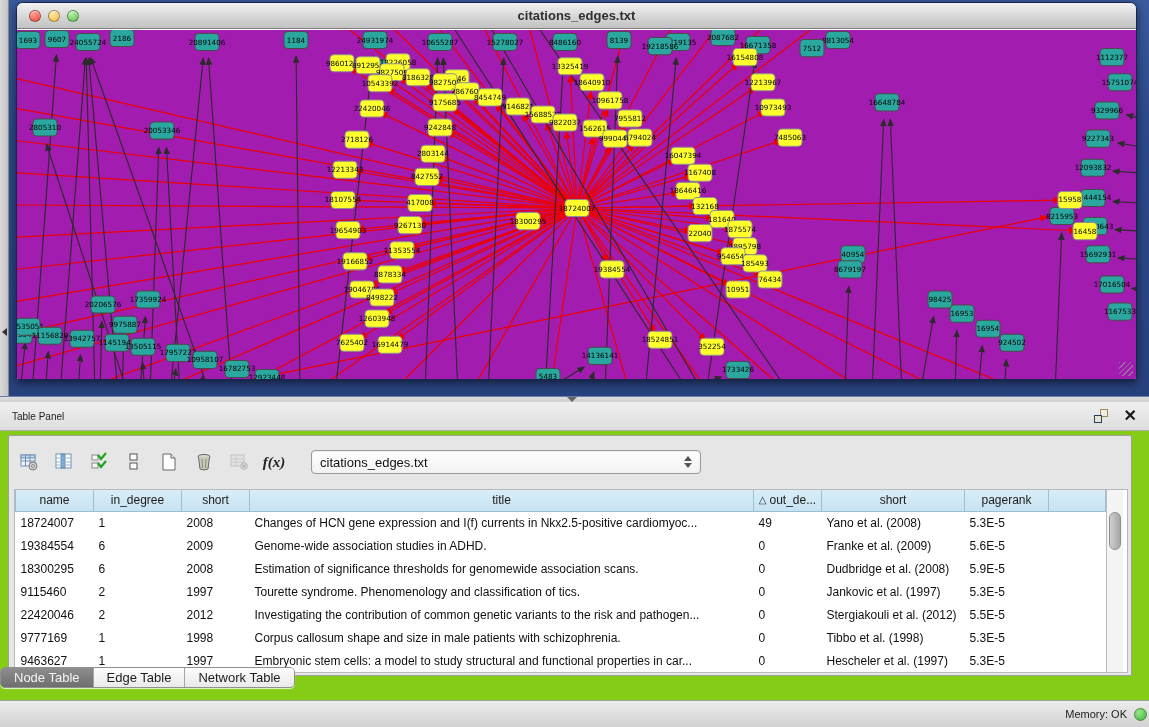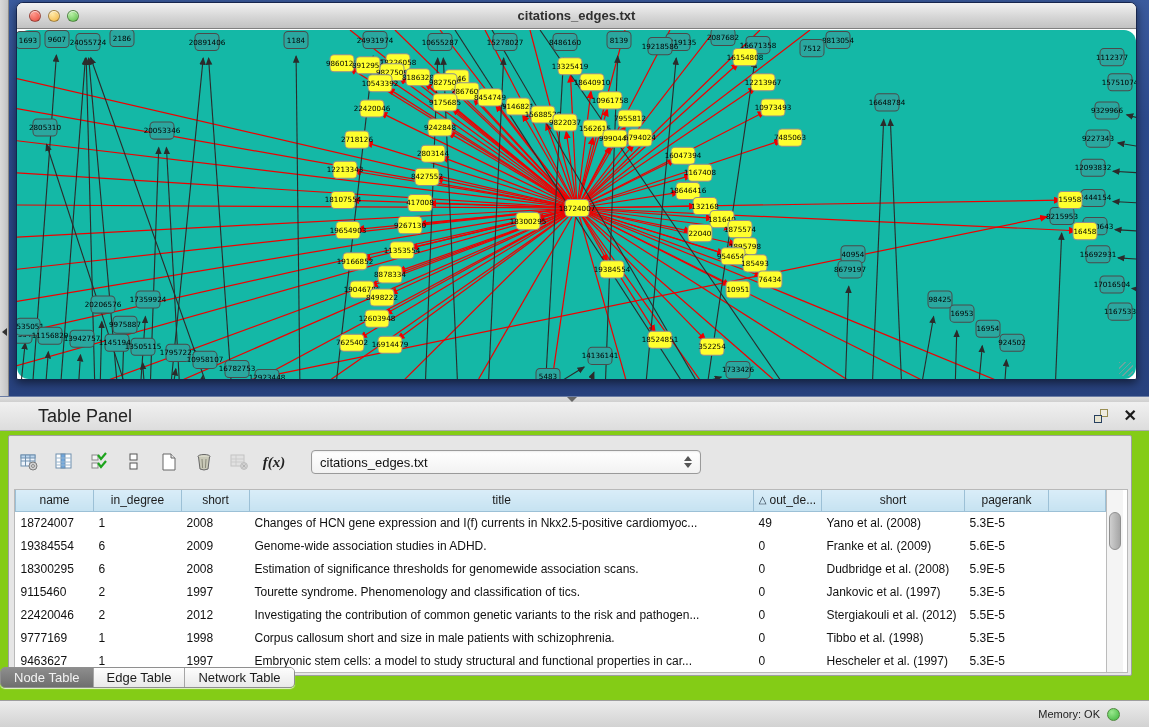--- a/index.html
+++ b/index.html
@@ -20,35 +20,35 @@
   .titlebar { height:26px; background:linear-gradient(180deg,#f2f2f2,#d6d6d6 55%,#c2c2c2);
               border-bottom:1px solid #7f7f7f; position:relative; display:flex; align-items:center; justify-content:center; }
   .titlebar .title { font-size:13px; font-weight:bold; color:#2f2f2f; }
   .lights { position:absolute; left:12px; top:7px; display:flex; gap:7px; }
   .light { width:12px; height:12px; border-radius:50%; border:1px solid rgba(0,0,0,.35);
            box-shadow:inset 0 1px 1px rgba(255,255,255,.7); }
   .light.red { background:radial-gradient(circle at 35% 30%, #ff9a8d, #e8493c); }
   .light.yellow { background:radial-gradient(circle at 35% 30%, #ffe9a8, #f3b43e); }
   .light.green { background:radial-gradient(circle at 35% 30%, #b9f0a7, #59bd45); }
 
-  .canvas { position:absolute; left:0; top:27px; right:0; bottom:0; background:#14b8a6;border-radius:12px; }
+  .canvas { position:absolute; left:0; top:27px; right:0; bottom:0; background:#a21caf; }
   .canvas svg { display:block; width:100%; height:100%; }
   .grip { position:absolute; right:3px; bottom:3px; width:14px; height:14px; opacity:.65;
           background:repeating-linear-gradient(135deg,#9a9a9a 0 1px,transparent 1px 4px); }
 
   
   .divider { position:absolute; left:0; top:396px; width:1149px; height:6px; background:linear-gradient(#dedede,#cfcfcf); border-top:1px solid #6b7da5; }
   .divider-handle { position:absolute; left:567px; top:0px; width:0; height:0;
           border-left:5px solid transparent; border-right:5px solid transparent; border-top:5px solid #666; }
 
   
   .tp-header { position:absolute; left:0; top:402px; width:1149px; height:29px;
                background:linear-gradient(180deg,#f0f0f0,#dddddd); border-bottom:1px solid #ababab;
                display:flex; align-items:center; padding:0 12px; }
-  .tp-title { font-size:18px; color:#222;margin-left:26px; }
+  .tp-title { font-size:10px; color:#222; }
   .tp-header .spacer { flex:1; }
   .float-icon { width:14px; height:14px; position:relative; margin-right:16px; cursor:pointer; }
   .float-icon .sq1 { position:absolute; left:0; bottom:0; width:8px; height:8px; border:1.5px solid #274060; background:#e8e4d0; }
   .float-icon .sq2 { position:absolute; right:0; top:0; width:8px; height:8px; border:1.5px solid #9a8f55; background:#efece0; }
   .close-icon { font-size:16px; font-weight:bold; color:#1b1b1b; cursor:pointer; line-height:14px; }
 
   .tp-body { position:absolute; left:0; top:431px; width:1149px; height:269px; background:#84cc16; }
   .tp-inner { position:absolute; left:8px; top:4px; width:1124px; height:241px;
               border:1px solid #9f9f9f; background:#e6e6e6; border-radius:2px; }
 
@@ -82,21 +82,21 @@
   .tabs-row { position:absolute; left:0; top:667px; width:1149px; height:26px; display:flex; }
   .seg { display:flex; border:1px solid #8f8f8f; border-radius:5px; overflow:hidden; height:21px;
          box-shadow:0 1px 1px rgba(255,255,255,.8); }
   .seg button { font-family:inherit; font-size:13px; padding:0 13px; border:none; border-right:1px solid #a5a5a5;
                 background:linear-gradient(#fdfdfd,#e9e9e9); color:#1c1c1c; cursor:pointer; }
   .seg button:last-child { border-right:none; }
   .seg button.sel { background:linear-gradient(#8d8d8d,#6f6f6f); color:#f3f3f3; }
 
   .statusbar { position:absolute; left:0; top:700px; width:1149px; height:27px;
                background:linear-gradient(#ececec,#d2d2d2); border-top:1px solid #9e9e9e;
-               display:flex; align-items:center; justify-content:flex-end; padding:0 29px; gap:7px; }
+               display:flex; align-items:center; justify-content:flex-end; padding:0 2px; gap:7px; }
   .mem-label { font-size:11px; color:#222; }
   .mem-dot { width:13px; height:13px; border-radius:50%; border:1px solid #4e8a3c;
              background:radial-gradient(circle at 35% 30%, #9ae88e, #3db53b); cursor:pointer; }
 
   
   .tbtn svg { display:block; }
 </style>
 </head>
 <body>
 
@@ -910,21 +910,21 @@
               <td>Investigating the contribution of common genetic variants to the risk and pathogen...</td>
               <td>0</td>
               <td>Stergiakouli et al. (2012)</td>
               <td>5.5E-5</td>
               <td></td>
             </tr>
             <tr>
               <td>9777169</td>
               <td>1</td>
               <td>1998</td>
-              <td>Corpus callosum short and size in male patients with schizophrenia.</td>
+              <td>Corpus callosum shape and size in male patients with schizophrenia.</td>
               <td>0</td>
               <td>Tibbo et al. (1998)</td>
               <td>5.3E-5</td>
               <td></td>
             </tr>
             <tr>
               <td>9463627</td>
               <td>1</td>
               <td>1997</td>
               <td>Embryonic stem cells: a model to study structural and functional properties in car...</td>

